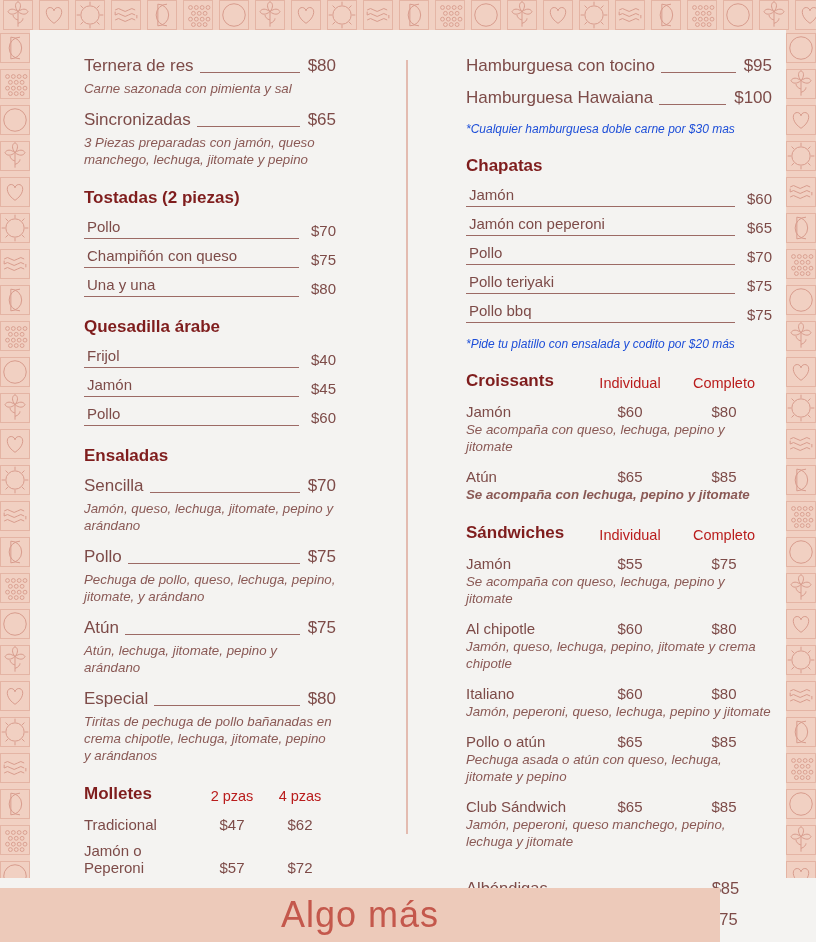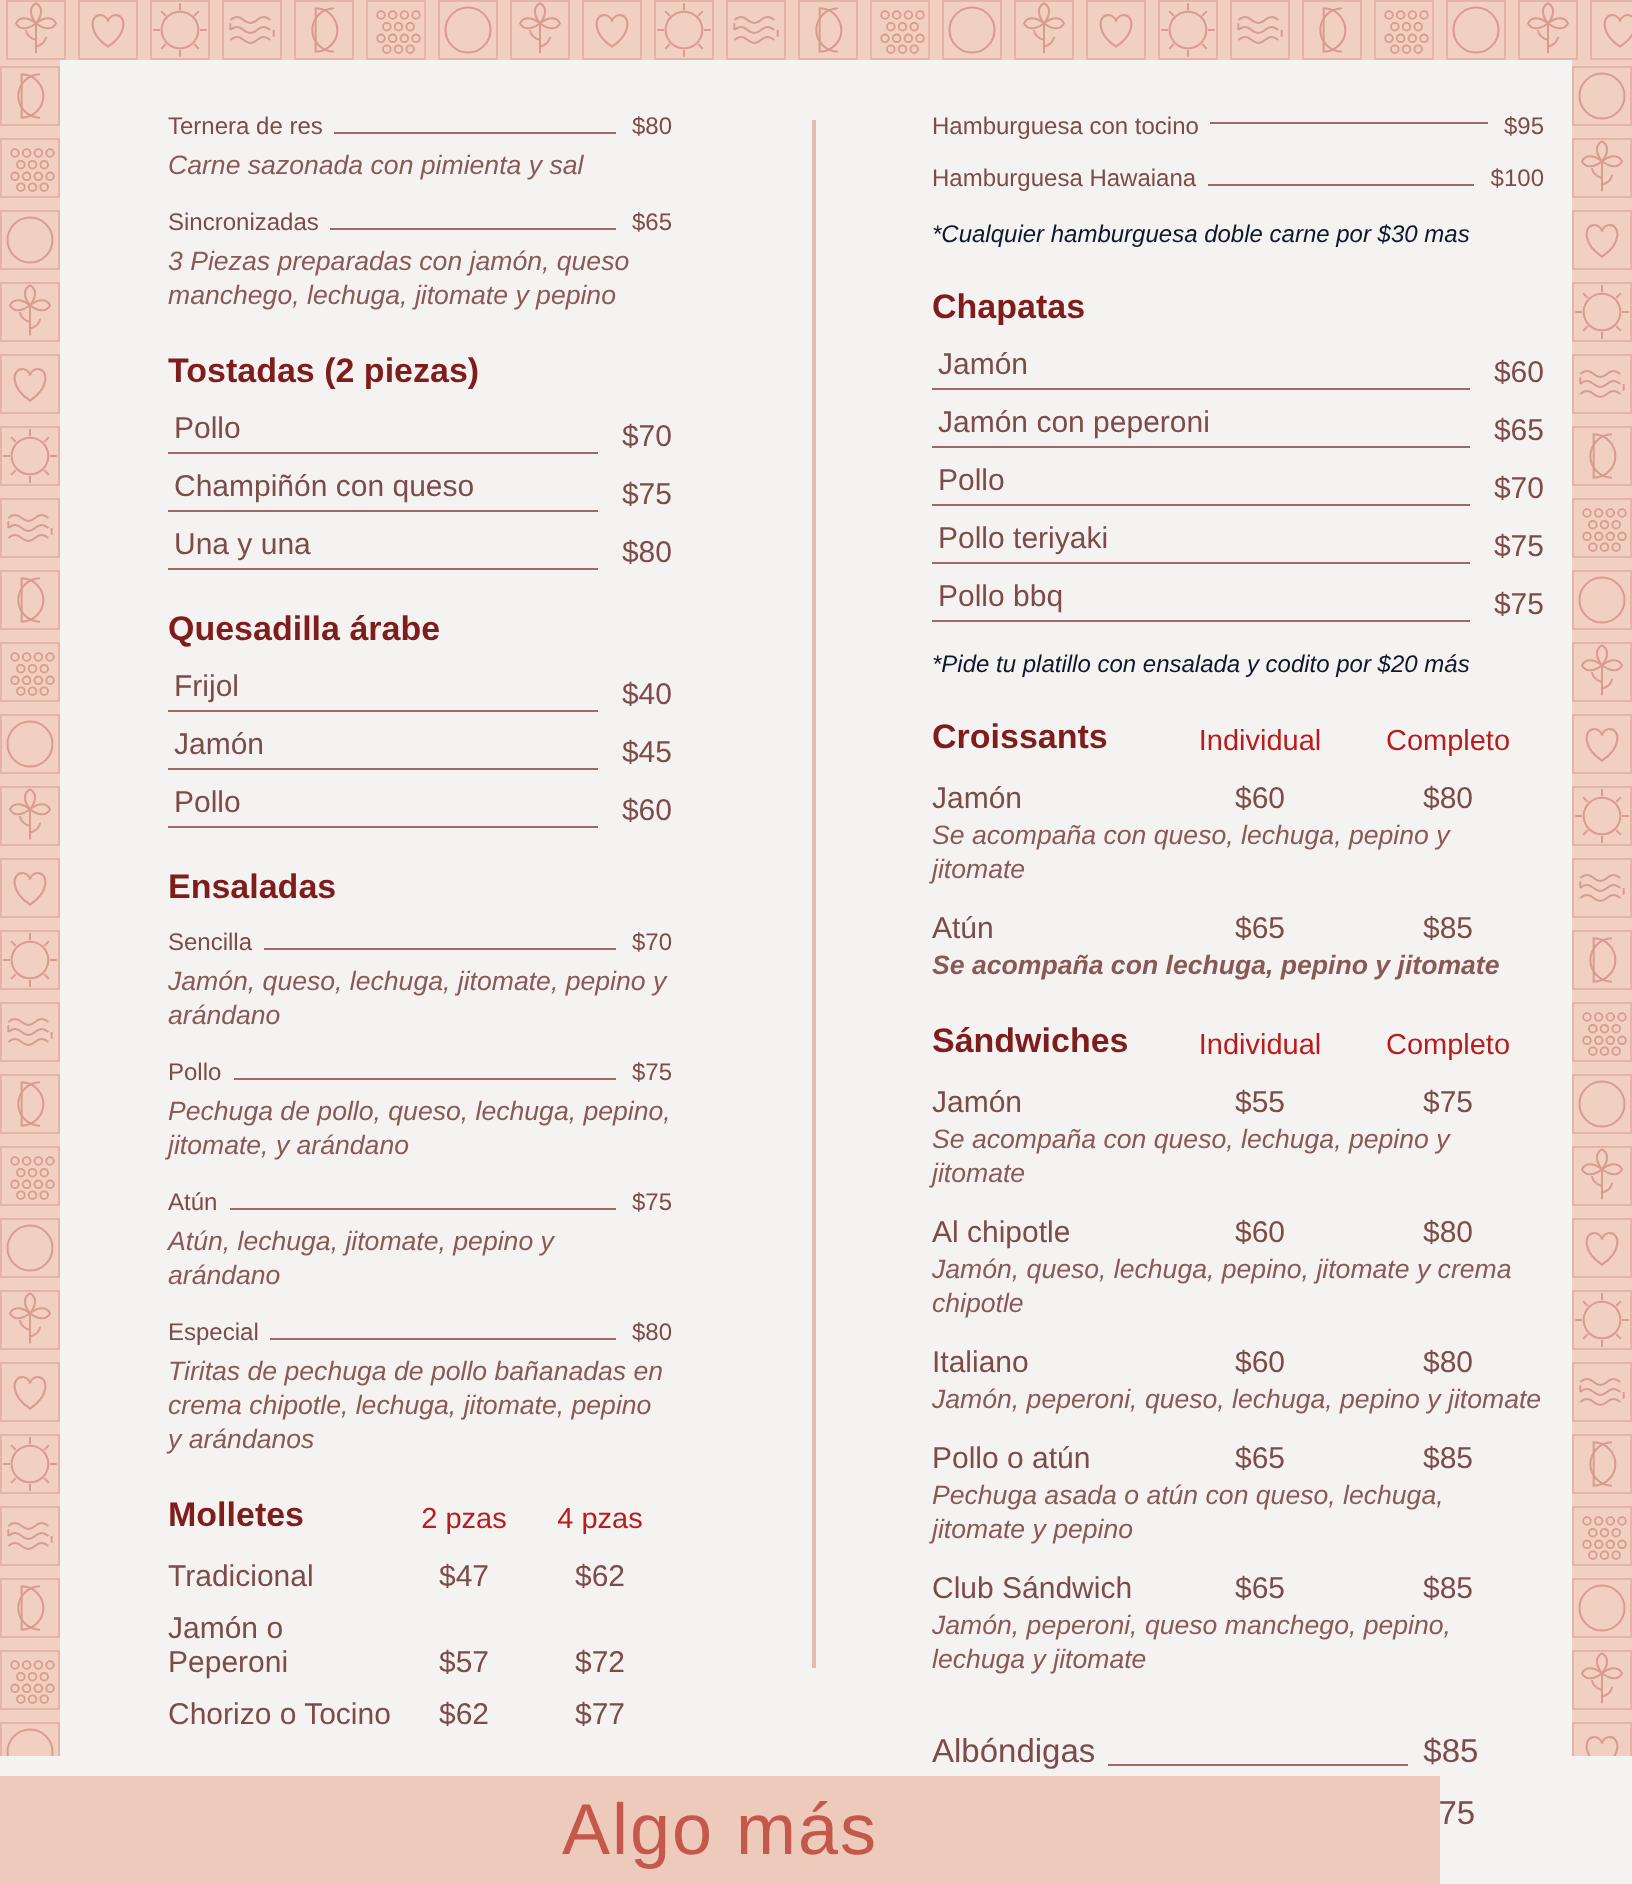--- a/index.html
+++ b/index.html
@@ -28,30 +28,30 @@
   
   .content{
     position:absolute;left:30px;top:30px;width:756px;height:848px;
     box-sizing:border-box;padding:26px 14px 0 54px;
     display:flex;z-index:1;color:#7d4b48;
   }
   .col-left{width:252px;flex:0 0 auto;}
   .divider{flex:0 0 auto;width:2px;background:#e3bbb0;margin:4px 58px 44px 70px;}
   .col-right{flex:1 1 auto;min-width:0;}
   h2{font-size:17px;font-weight:600;color:#7f1d1d;margin:20px 0 10px 0;}
-  .row{display:flex;align-items:flex-end;font-size:12px;margin-bottom:7px;}
+  .row{display:flex;align-items:flex-end;font-size:17px;margin-bottom:7px;}
   .row .name{white-space:nowrap;}
   .row .leader{flex:1;border-bottom:1.5px solid #9c6a65;margin:0 8px 3px 6px;min-width:14px;}
   .row .price{white-space:nowrap;}
   .row.big{font-size:16.5px;margin-bottom:12px;}
   .ruledrow{display:flex;align-items:flex-end;font-size:15px;margin-bottom:8px;}
   .ruledrow .ruled{flex:1;border-bottom:1.5px solid #9c6a65;padding:0 0 3px 3px;}
   .ruledrow .price{margin-left:12px;white-space:nowrap;padding-bottom:0;}
   .desc{font-size:13.3px;font-style:italic;color:#8a5955;line-height:1.28;margin:-3px 0 13px 0;}
-  .note{font-size:12px;font-style:italic;color:#0f172a;margin:14px 0 6px 0;}
+  .note{font-size:12px;font-style:italic;color:#1d4ed8;margin:14px 0 6px 0;}
   .trow{display:grid;align-items:end;margin-bottom:9px;font-size:15px;}
   .col-left .trow{grid-template-columns:1fr 64px 72px;}
   .col-right .trow{grid-template-columns:1fr 92px 96px;}
   .trow .tp,.trow .tcol{text-align:center;}
   .thead-row{margin:20px 0 12px 0;}
   .thead-row h2{margin:0;}
   .thead-row .tcol{font-size:14.5px;color:#b91c1c;}
   .trow.with-desc{margin-bottom:0;}
   .gap-lg{height:16px;}
 </style>
@@ -447,21 +447,21 @@
 
       <span class="price">$65</span>
     </div>
 
   </div>
 
   <div class="divider"></div>
 
   <div class="col-right">
 
-    <div class="row" style="margin-bottom:12px;align-items:center;">
+    <div class="row" style="margin-bottom:12px;">
       <span class="name">Hamburguesa con tocino</span>
       <span class="leader"></span>
       <span class="price">$95</span>
     </div>
     <div class="row">
       <span class="name">Hamburguesa Hawaiana</span>
       <span class="leader"></span>
       <span class="price">$100</span>
     </div>
 

